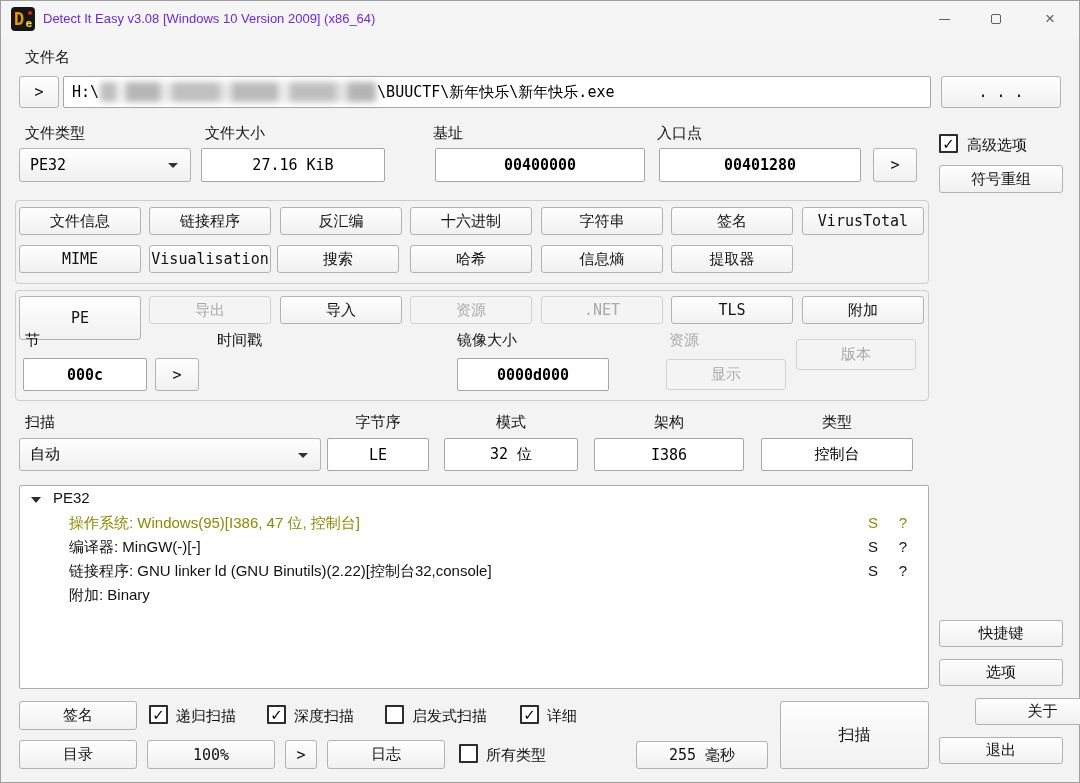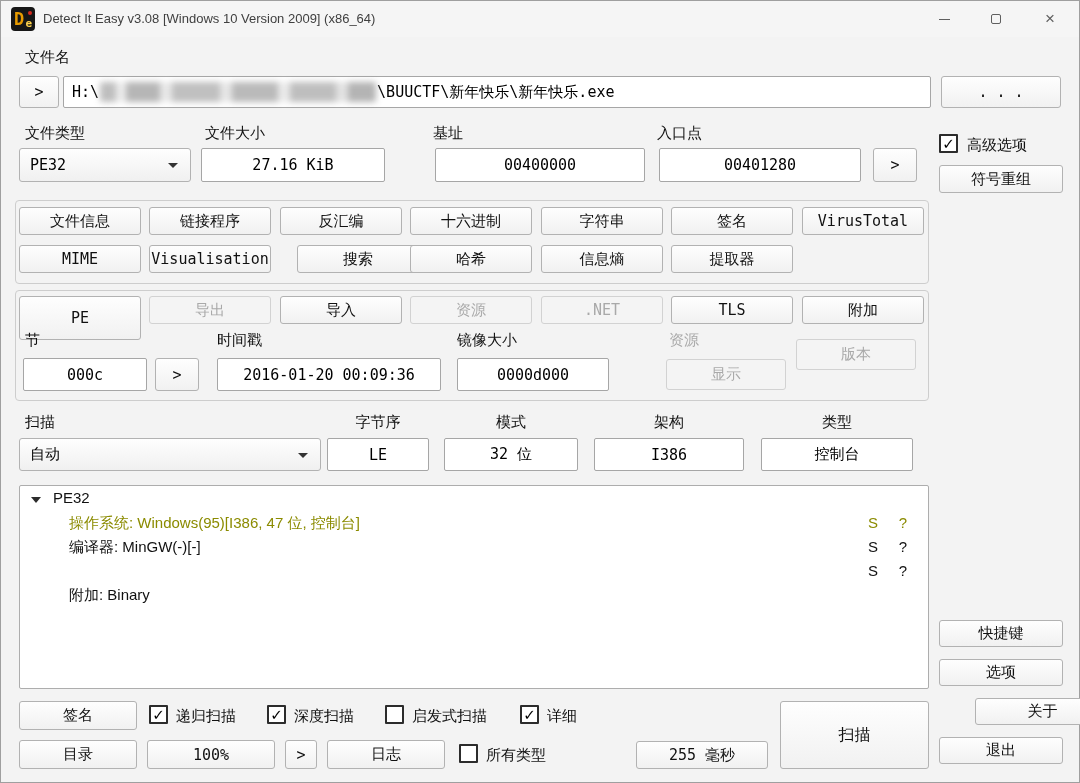--- a/index.html
+++ b/index.html
@@ -12,37 +12,37 @@
   html,body{width:1080px;height:783px}
   body{font-family:var(--sans);background:#f3f3f3;position:relative;overflow:hidden}
   .window{position:absolute;inset:0;background:#f3f3f3;border:1px solid #9f9f9f}
 
   
   .titlebar{position:absolute;left:0;top:0;width:100%;height:36px;background:#f5f5f5}
   .logo{position:absolute;left:10px;top:6px;width:24px;height:24px;background:#161616;border-radius:4px}
   .logo .d{position:absolute;left:3px;top:2px;font:bold 17px var(--mono);color:#e89b00}
   .logo .e{position:absolute;right:3px;bottom:1px;font:bold 11px var(--mono);color:#ffd34d}
   .logo .dot{position:absolute;right:3px;top:4px;width:4px;height:4px;border-radius:50%;background:#d42a1e}
-  .title-text{position:absolute;left:42px;top:0;height:36px;line-height:36px;font-size:13px;color:#404040;white-space:nowrap}
+  .title-text{position:absolute;left:42px;top:0;height:36px;line-height:36px;font-size:13px;color:#6d28d9;white-space:nowrap}
   .win-btn{position:absolute;top:0;height:36px;width:46px;display:flex;align-items:center;justify-content:center;color:#5f5f5f}
   .win-btn .bar{width:11px;height:1px;background:#5f5f5f}
   .win-btn .sq{width:10px;height:10px;border:1px solid #5f5f5f;border-radius:2px}
   .win-btn.close-btn{font-size:17px;font-weight:400}
 
   
   .lbl{position:absolute;font:15px var(--mono);color:#111;white-space:nowrap}
   .lbl.center{text-align:center}
   .lbl.grey{color:var(--dis)}
   .btn{position:absolute;display:flex;align-items:center;justify-content:center;
        background:linear-gradient(#fefefe,#f1f1f1);border:1px solid #b2b2b2;border-radius:3px;
        font:15px var(--mono);color:#111;white-space:nowrap;cursor:default}
   .btn.disabled{color:var(--dis);border-color:#d2d2d2;background:#f4f4f4}
   .field{position:absolute;display:flex;align-items:center;justify-content:center;
        background:#fff;border:1px solid #a6a6a6;border-radius:2px;font:15px var(--mono);color:#000;white-space:nowrap}
-  .field.bold{font-weight:normal}
+  .field.bold{font-weight:bold}
   .field.left{justify-content:flex-start;padding-left:8px}
   .combo{position:absolute;display:flex;align-items:center;background:linear-gradient(#fefefe,#f0f0f0);
        border:1px solid #b2b2b2;border-radius:3px;font:15px var(--mono);padding-left:10px}
   .combo .arr{position:absolute;right:12px;top:50%;margin-top:-2px;width:0;height:0;
        border-left:5px solid transparent;border-right:5px solid transparent;border-top:5px solid #333}
   .groupbox{position:absolute;border:1px solid #cdcdcd;border-radius:4px;background:transparent}
   .checkbox{position:absolute;width:19px;height:19px;background:#fff;border:2px solid #2c2c2c;border-radius:1px;
        display:flex;align-items:center;justify-content:center}
   .checkbox .check{font:bold 15px var(--sans);color:#000;line-height:1}
   .redacted{display:inline-block;vertical-align:middle;width:276px;height:20px;margin:0 1px;border-radius:2px;
@@ -123,21 +123,21 @@
   <div class="groupbox" style="left:14px;top:199px;width:914px;height:84px"></div>
   <div class="btn" style="left:18px;top:206px;width:122px;height:28px">文件信息</div>
   <div class="btn" style="left:148px;top:206px;width:122px;height:28px">链接程序</div>
   <div class="btn" style="left:279px;top:206px;width:122px;height:28px">反汇编</div>
   <div class="btn" style="left:409px;top:206px;width:122px;height:28px">十六进制</div>
   <div class="btn" style="left:540px;top:206px;width:122px;height:28px">字符串</div>
   <div class="btn" style="left:670px;top:206px;width:122px;height:28px">签名</div>
   <div class="btn" style="left:801px;top:206px;width:122px;height:28px">VirusTotal</div>
   <div class="btn" style="left:18px;top:244px;width:122px;height:28px">MIME</div>
   <div class="btn" style="left:148px;top:244px;width:122px;height:28px">Visualisation</div>
-  <div class="btn" style="left:296px;top:244px;width:122px;height:28px">搜索</div>
+  <div class="btn" style="left:276px;top:244px;width:122px;height:28px">搜索</div>
   <div class="btn" style="left:409px;top:244px;width:122px;height:28px">哈希</div>
   <div class="btn" style="left:670px;top:244px;width:122px;height:28px">提取器</div>
   <div class="btn" style="left:540px;top:244px;width:122px;height:28px">信息熵</div>
 
   <div class="groupbox" style="left:14px;top:289px;width:914px;height:111px"></div>
   <div class="btn" style="left:18px;top:295px;width:122px;height:44px">PE</div>
   <div class="btn disabled" style="left:148px;top:295px;width:122px;height:28px">导出</div>
   <div class="btn" style="left:279px;top:295px;width:122px;height:28px">导入</div>
   <div class="btn disabled" style="left:409px;top:295px;width:122px;height:28px">资源</div>
   <div class="btn disabled" style="left:540px;top:295px;width:122px;height:28px">.NET</div>
@@ -146,21 +146,20 @@
 
   <div class="lbl" style="left:24px;top:330px">节</div>
   <div class="lbl" style="left:216px;top:330px">时间戳</div>
   <div class="lbl" style="left:456px;top:330px">镜像大小</div>
   <div class="lbl grey" style="left:668px;top:330px">资源</div>
 
   <div class="field bold" style="left:22px;top:357px;width:124px;height:33px">000c</div>
   <div class="btn" style="left:154px;top:357px;width:44px;height:33px">
       <span>&gt;</span>
     </div>
-  <div class="field" style="left:216px;top:357px;width:224px;height:33px">2016-01-20 00:09:36</div>
   <div class="field bold" style="left:456px;top:357px;width:152px;height:33px">0000d000</div>
   <div class="btn disabled" style="left:665px;top:358px;width:120px;height:31px">显示</div>
   <div class="btn disabled" style="left:795px;top:338px;width:120px;height:31px">版本</div>
 
   <div class="lbl" style="left:24px;top:412px">扫描</div>
   <div class="lbl center" style="left:326px;top:412px;width:102px">字节序</div>
   <div class="lbl center" style="left:443px;top:412px;width:134px">模式</div>
   <div class="lbl center" style="left:593px;top:412px;width:150px">架构</div>
   <div class="lbl center" style="left:760px;top:412px;width:152px">类型</div>
 
@@ -171,20 +170,21 @@
   <div class="field" style="left:326px;top:437px;width:102px;height:33px">LE</div>
   <div class="field" style="left:443px;top:437px;width:134px;height:33px">32 位</div>
   <div class="field" style="left:593px;top:437px;width:150px;height:33px">I386</div>
   <div class="field" style="left:760px;top:437px;width:152px;height:33px">控制台</div>
 
   <div class="results"></div>
   <span class="tree-arrow"></span>
   <div class="res-root">PE32</div>
   <div class="res-row olive" style="top:513px">操作系统: Windows(95)[I386, 47 位, 控制台]</div>
   <div class="res-row" style="top:537px">编译器: MinGW(-)[-]</div>
+  <div class="res-row" style="top:561px">链接程序: GNU linker ld (GNU Binutils)(2.22)[控制台32,console]</div>
   <div class="res-row" style="top:585px">附加: Binary</div>
   <div class="res-s olive" style="top:513px">S</div>
   <div class="res-q olive" style="top:513px">?</div>
   <div class="res-s" style="top:537px">S</div>
   <div class="res-q" style="top:537px">?</div>
   <div class="res-s" style="top:561px">S</div>
   <div class="res-q" style="top:561px">?</div>
 
   <div class="btn" style="left:18px;top:700px;width:118px;height:29px">签名</div>
   <div class="checkbox" style="left:148px;top:704px">

